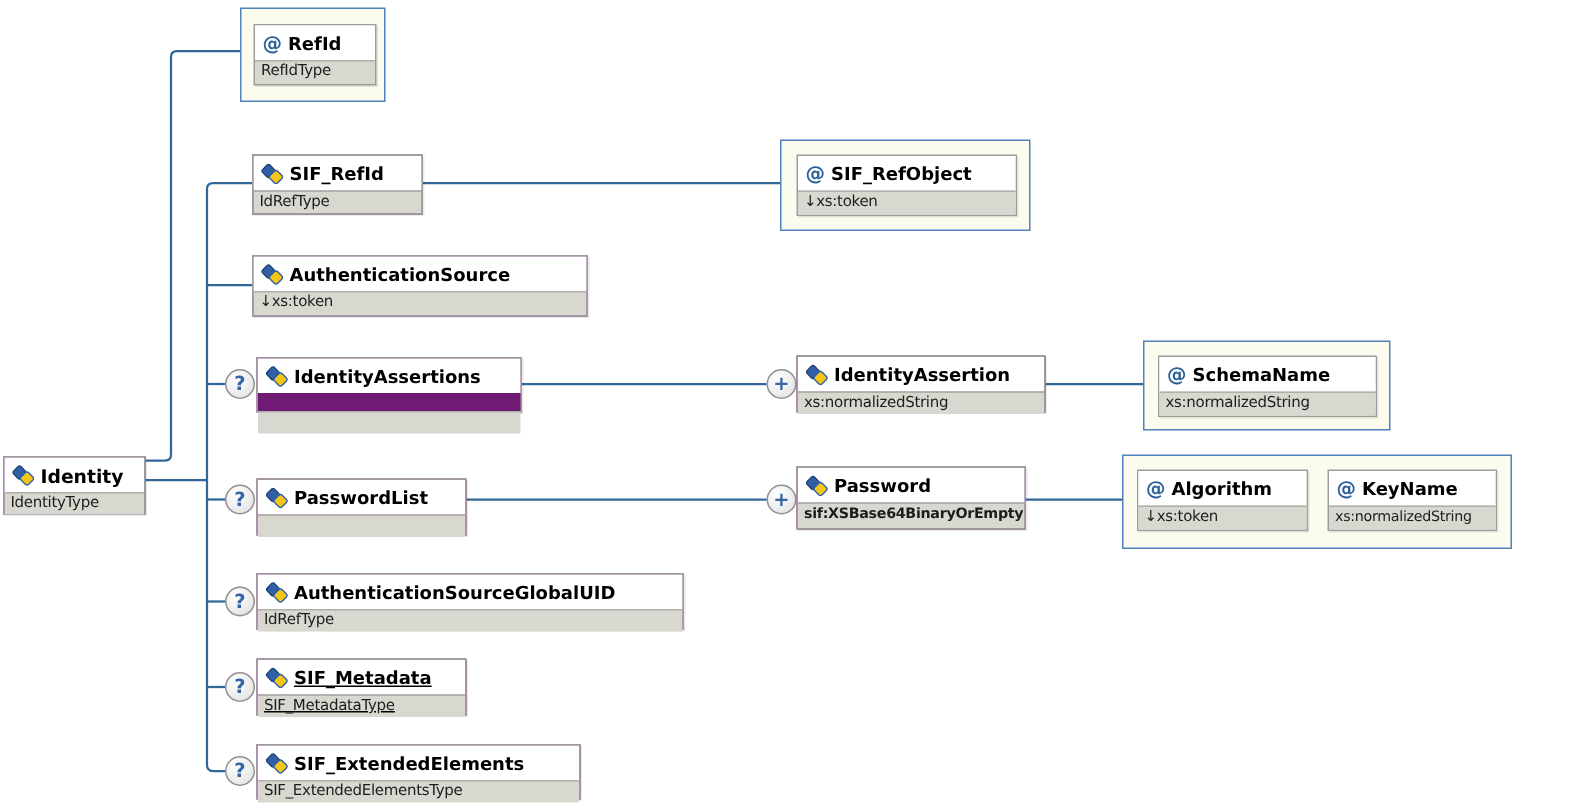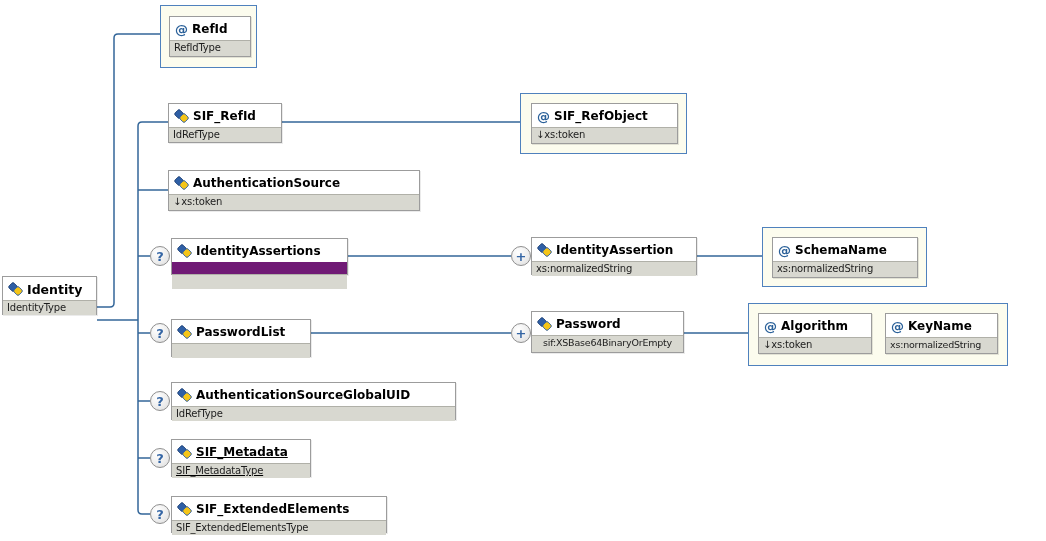--- a/index.html
+++ b/index.html
@@ -70,21 +70,21 @@
     <path d="M138 401 L150 401"></path>
     <path d="M138 458 L150 458"></path>
 
     <path d="M282 122 L520 122"></path>
     <path d="M348 256 L511 256"></path>
     <path d="M697 256 L762 256"></path>
     <path d="M311 333 L511 333"></path>
     <path d="M684 333 L748 333"></path>
   </svg>
 
-  <div class="ebox root" style="left:2px;top:276px;width:95px;height:39px;">
+  <div class="ebox root" style="left:2px;top:304px;width:95px;height:39px;">
     <div class="titlerow">
       <span class="el-icon">
         <svg viewBox="0 0 15 14" width="15" height="14">
           <rect x="1.5" y="1.5" width="7" height="7" rx="1.6" fill="#2f5fa5" stroke="#1d3f73" stroke-width="0.8" transform="rotate(45 5 5)"></rect>
           <rect x="6.5" y="5.5" width="7" height="7" rx="1.6" fill="#f5c518" stroke="#2f5fa5" stroke-width="0.9" transform="rotate(45 10 9)"></rect>
         </svg>
       </span>
       <span>Identity</span>
     </div>
     <div class="typerow">IdentityType</div>
@@ -116,21 +116,21 @@
   <div class="acontainer" style="left:520px;top:93px;width:167px;height:61px;">
     <div class="abox" style="left:10px;top:9px;width:147px;height:41px;">
       <div class="titlerow">
         <span class="at">@</span>
         <span>SIF_RefObject</span>
       </div>
       <div class="typerow">↓xs:token</div>
     </div>
   </div>
 
-  <div class="ebox" style="left:168px;top:170px;width:252px;height:41px;">
+  <div class="ebox" style="left:168px;top:170px;width:224px;height:41px;">
     <div class="titlerow">
       <span class="el-icon">
         <svg viewBox="0 0 15 14" width="15" height="14">
           <rect x="1.5" y="1.5" width="7" height="7" rx="1.6" fill="#2f5fa5" stroke="#1d3f73" stroke-width="0.8" transform="rotate(45 5 5)"></rect>
           <rect x="6.5" y="5.5" width="7" height="7" rx="1.6" fill="#f5c518" stroke="#2f5fa5" stroke-width="0.9" transform="rotate(45 10 9)"></rect>
         </svg>
       </span>
       <span>AuthenticationSource</span>
     </div>
     <div class="typerow">↓xs:token</div>
@@ -200,21 +200,21 @@
   <div class="ebox" style="left:531px;top:311px;width:153px;height:42px;text-align:center;">
     <div class="titlerow">
       <span class="el-icon">
         <svg viewBox="0 0 15 14" width="15" height="14">
           <rect x="1.5" y="1.5" width="7" height="7" rx="1.6" fill="#2f5fa5" stroke="#1d3f73" stroke-width="0.8" transform="rotate(45 5 5)"></rect>
           <rect x="6.5" y="5.5" width="7" height="7" rx="1.6" fill="#f5c518" stroke="#2f5fa5" stroke-width="0.9" transform="rotate(45 10 9)"></rect>
         </svg>
       </span>
       <span>Password</span>
     </div>
-    <div class="typerow" style="font-size:9.5px;">sif:XSBase64BinaryOrEmpty</div>
+    <div class="typerow" style="font-size:9.5px;font-weight:bold;">sif:XSBase64BinaryOrEmpty</div>
   </div>
 
   <div class="acontainer" style="left:748px;top:303px;width:260px;height:63px;">
     <div class="abox" style="left:9px;top:9px;width:114px;height:41px;">
       <div class="titlerow">
         <span class="at">@</span>
         <span>Algorithm</span>
       </div>
       <div class="typerow">↓xs:token</div>
     </div>

